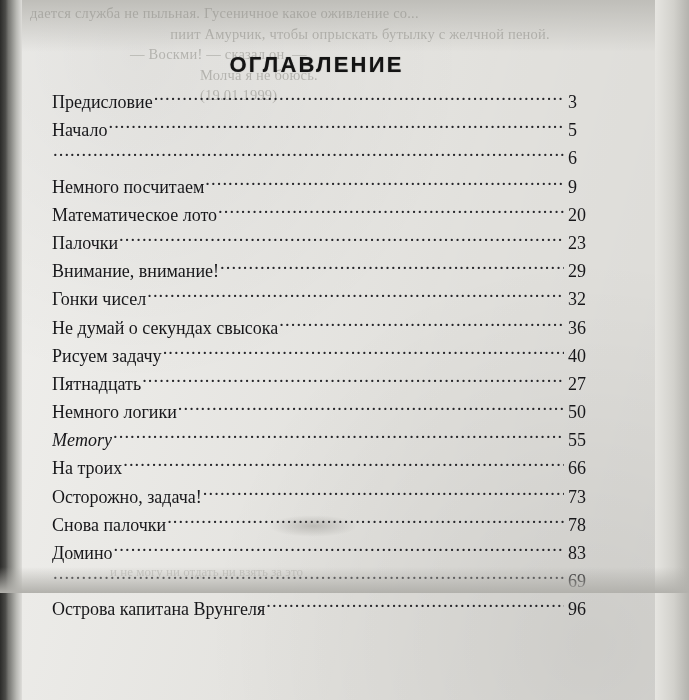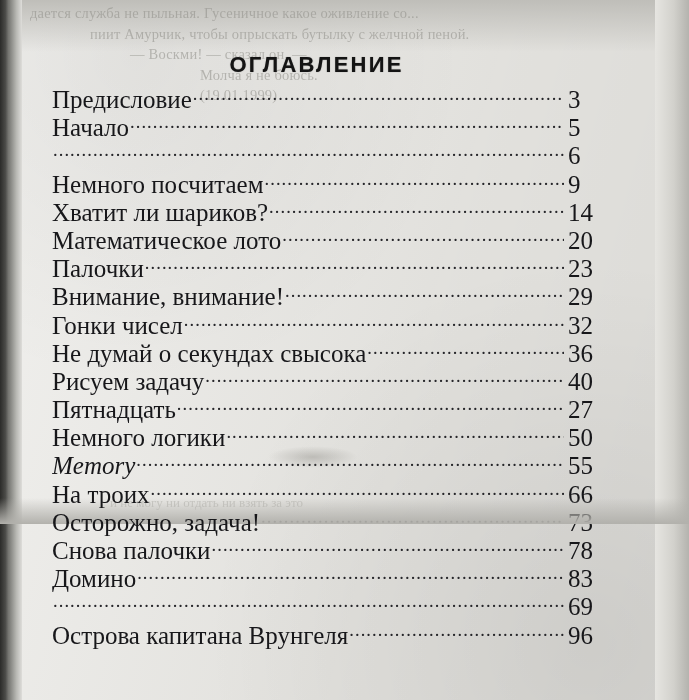--- a/index.html
+++ b/index.html
@@ -11,21 +11,21 @@
     height: 700px;
     overflow: hidden;
     background: #c9c9c7;
     font-family: "Liberation Serif", serif;
   }
 
   
   #scan {
     position: relative;
     width: 689px;
-    height: 524px;
+    height: 593px;
     background: #d8d8d4;
     border-radius: 32px;
   }
 
   
   .spine {
     position: absolute;
     left: 0;
     top: 0;
     width: 22px;
@@ -95,21 +95,21 @@
     color: #8f8e88;
     opacity: .55;
     font-size: 14.5px;
     line-height: 20px;
     letter-spacing: .2px;
     white-space: nowrap;
     overflow: hidden;
     transform: scaleY(1.02);
   }
   .ghost div { height: 20px; overflow: hidden; }
-  .ghost .g2 { padding-left: 60px; }
+  .ghost .g2 { padding-left: 60px; text-align: center; }
   .ghost .g3 { padding-left: 100px; }
   .ghost .g4 { padding-left: 170px; }
 
   
   .ghost-bottom {
     position: absolute;
     left: 110px;
     bottom: 12px;
     width: 470px;
     color: #a8a7a1;
@@ -146,21 +146,21 @@
   
   .toc {
     position: absolute;
     left: 52px;
     top: 86px;
     width: 560px;
   }
   .toc-row {
     position: relative;
     height: 28.2px;
-    font-size: 25px;
+    font-size: 18px;
     color: #17171a;
     white-space: nowrap;
     overflow: hidden;
   }
   .toc-title {
     position: relative;
     z-index: 2;
     background: transparent;
   }
   .row-inner {
@@ -236,27 +236,20 @@
       </div>
       <div class="toc-row">
         <div class="row-inner">
           <span class="toc-title">Немного посчитаем</span>
           <span class="dots-fill"></span>
           <span class="toc-num">9</span>
         </div>
       </div>
       <div class="toc-row">
         <div class="row-inner">
-          <span class="toc-title">Хватит ли шариков?</span>
-          <span class="dots-fill"></span>
-          <span class="toc-num">14</span>
-        </div>
-      </div>
-      <div class="toc-row">
-        <div class="row-inner">
           <span class="toc-title">Математическое лото</span>
           <span class="dots-fill"></span>
           <span class="toc-num">20</span>
         </div>
       </div>
       <div class="toc-row">
         <div class="row-inner">
           <span class="toc-title">Палочки</span>
           <span class="dots-fill"></span>
           <span class="toc-num">23</span>

